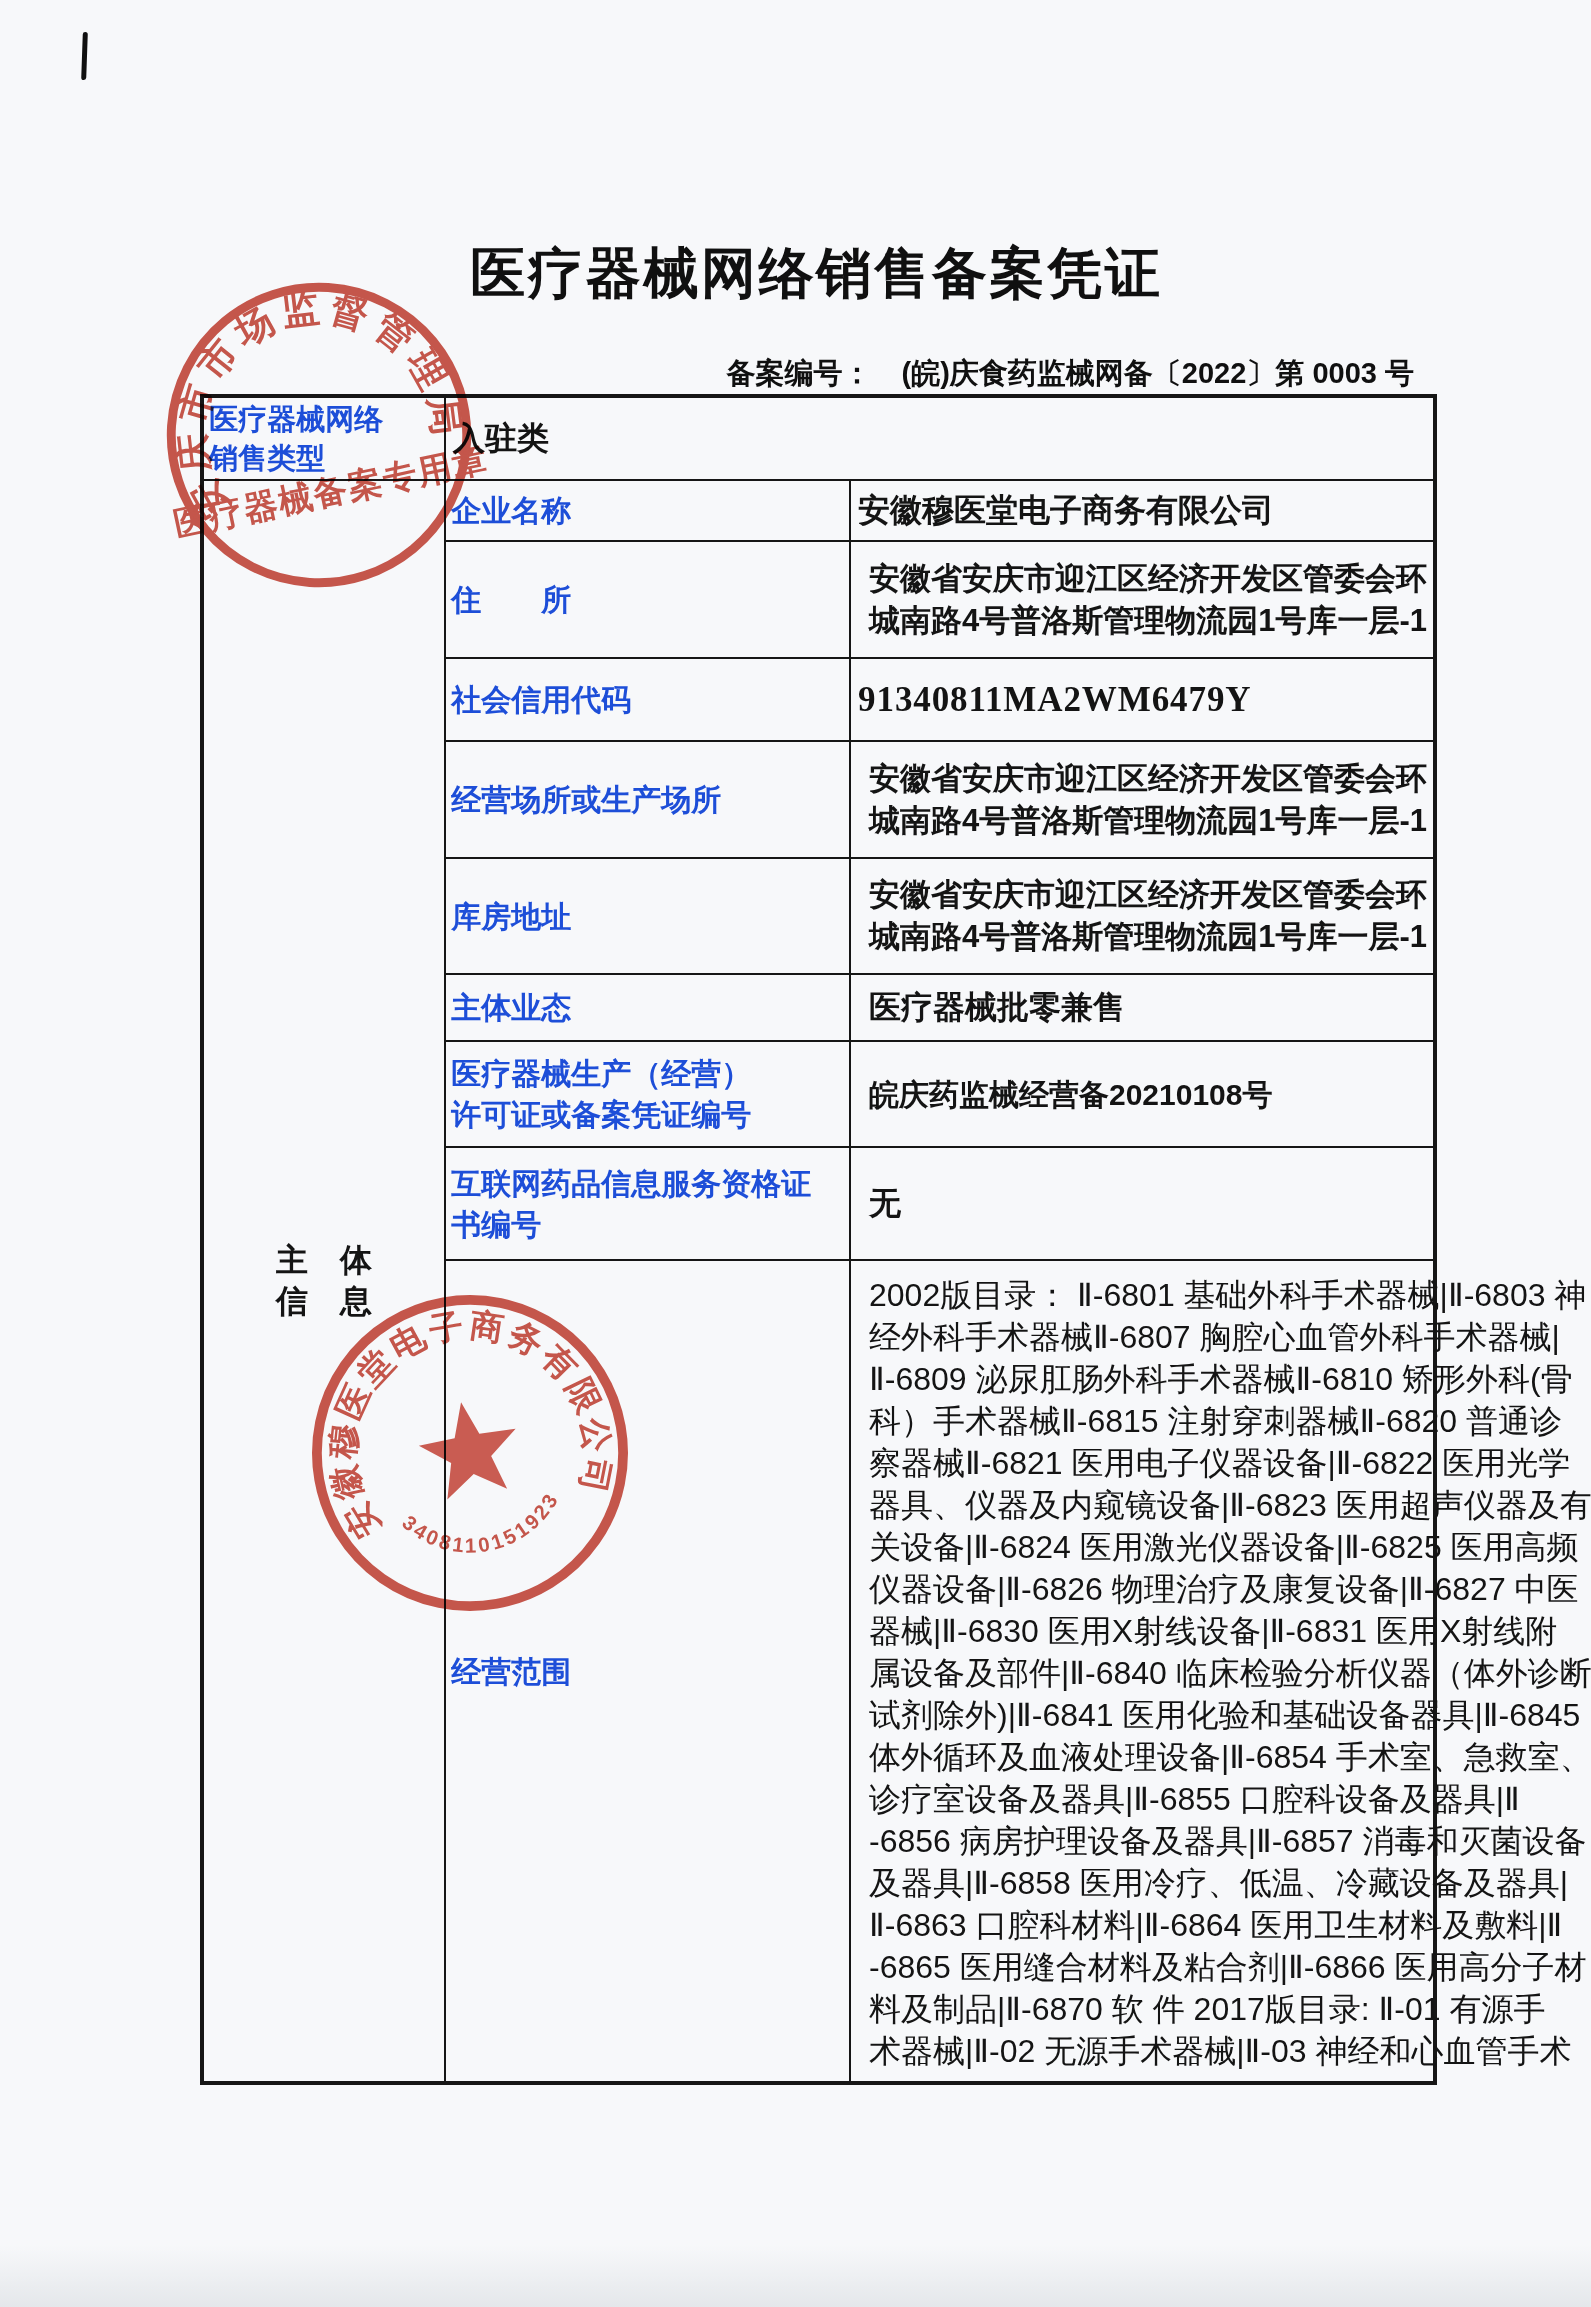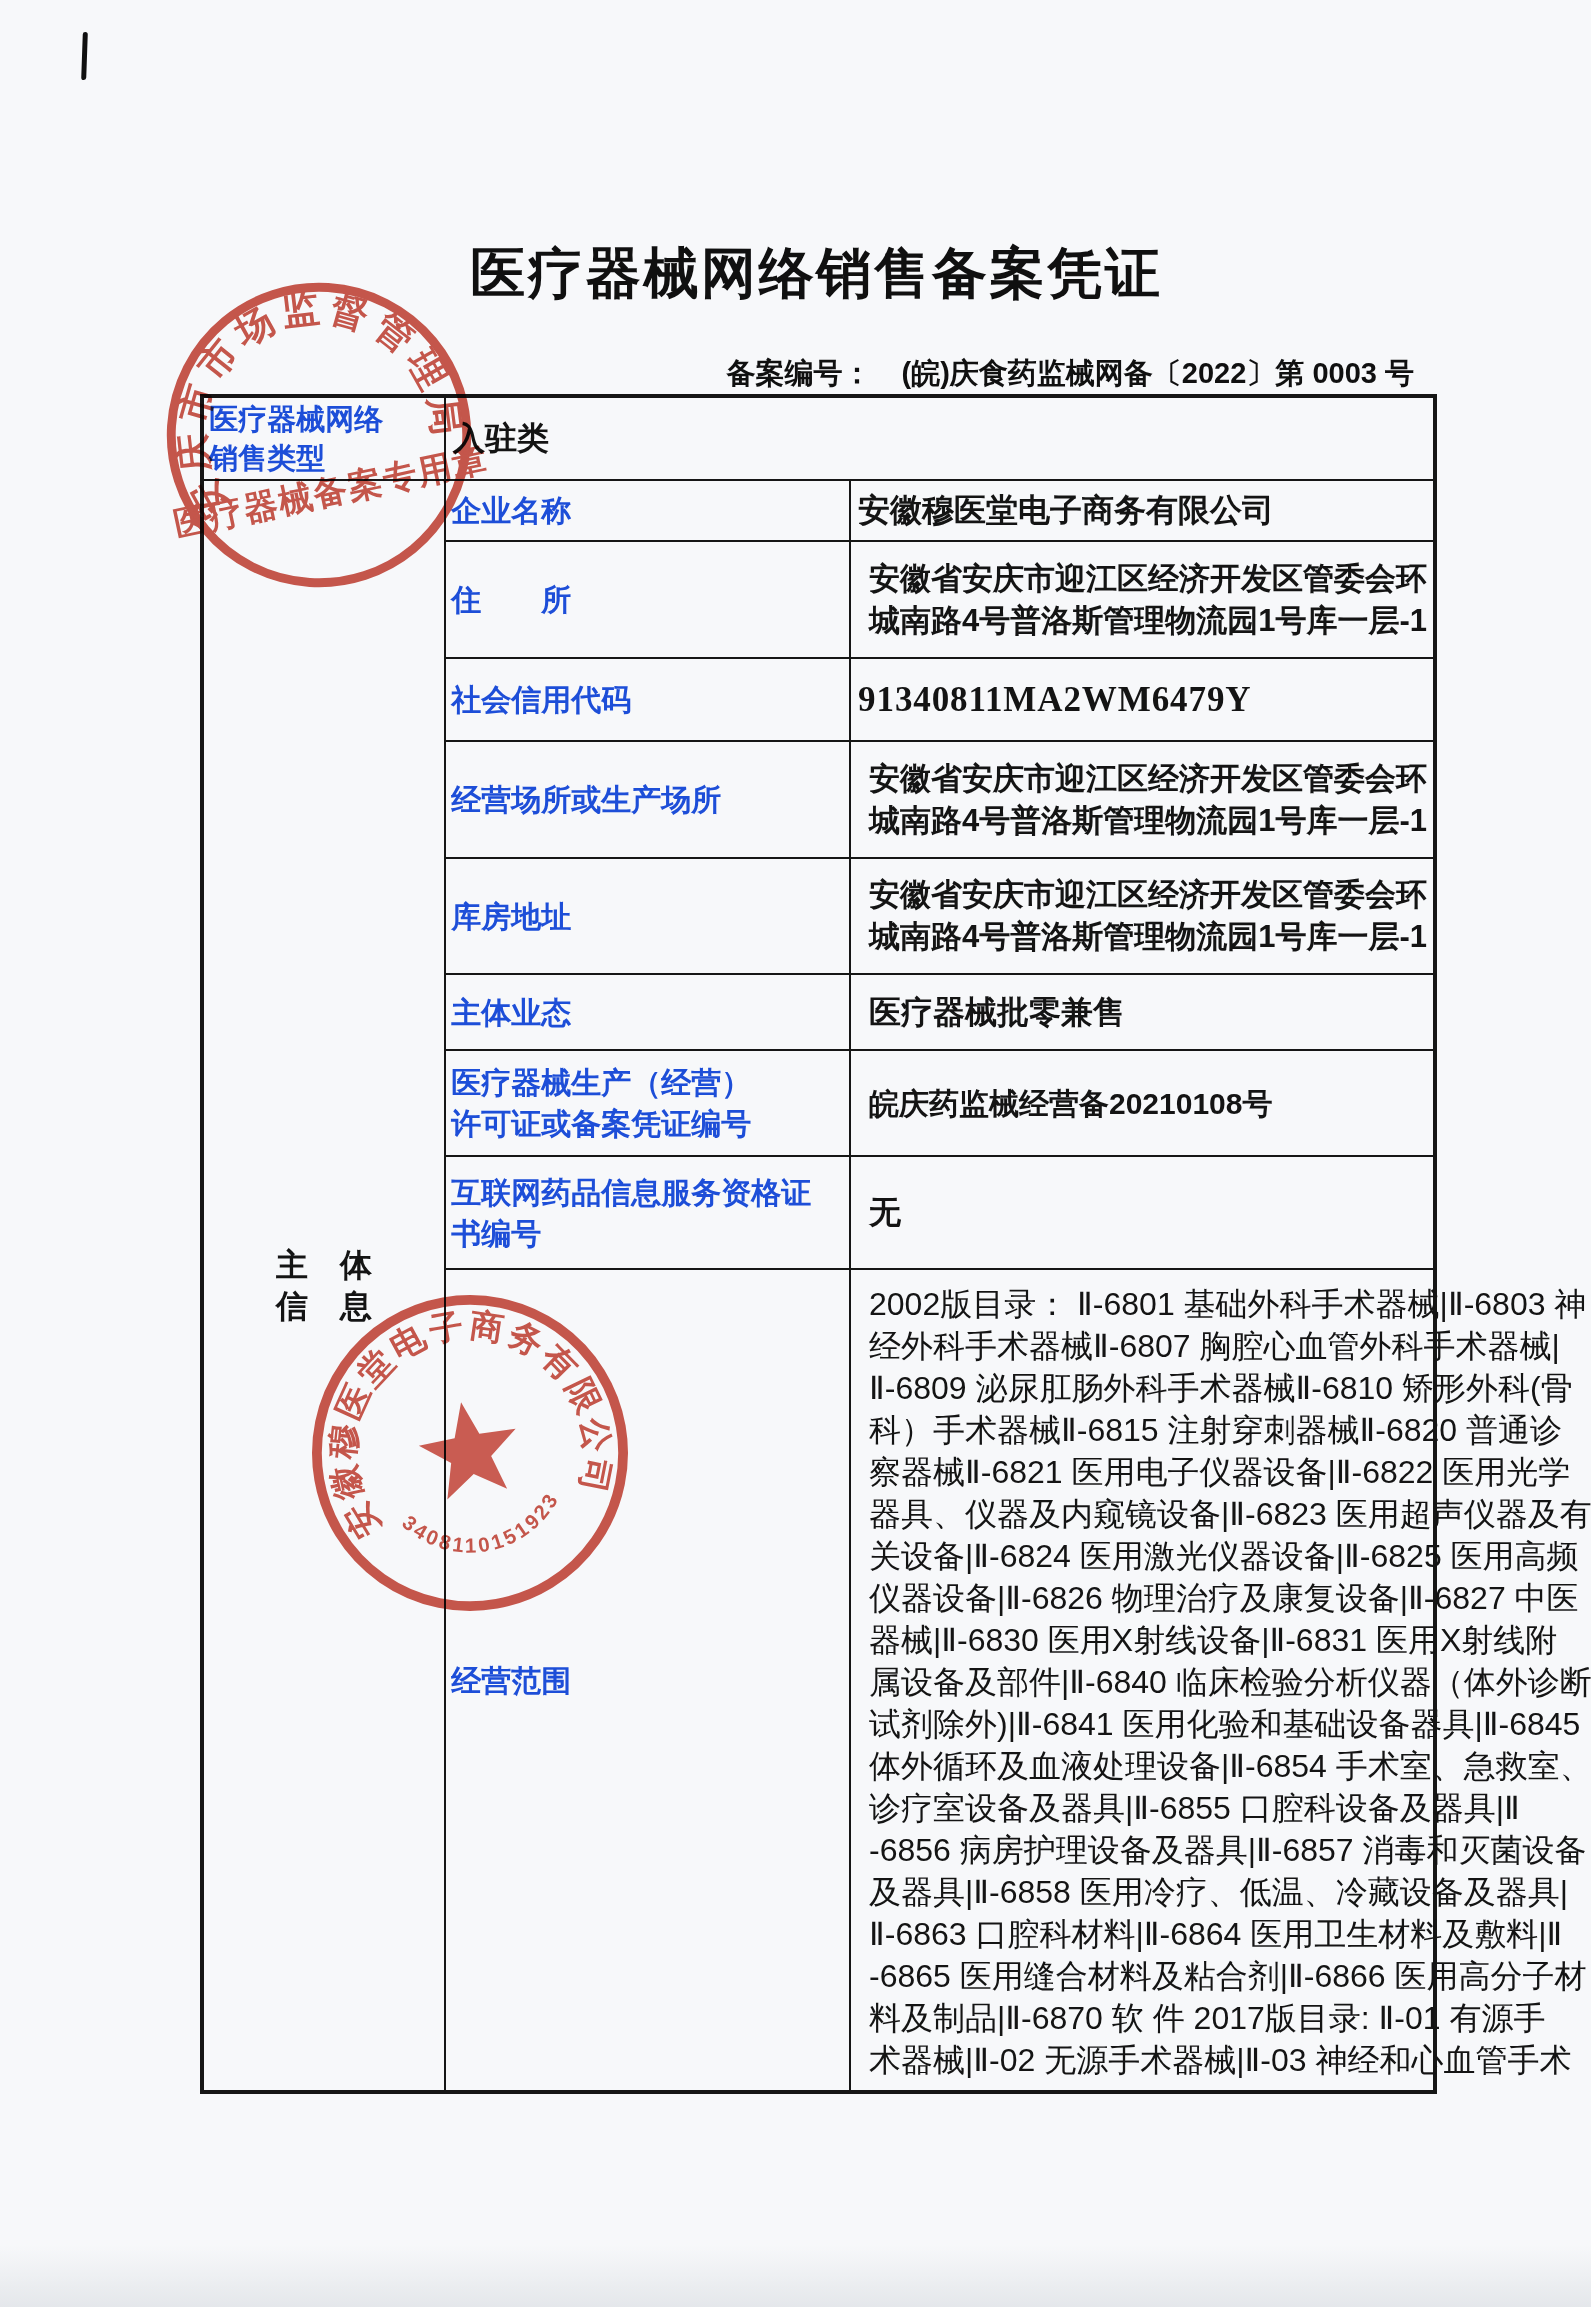--- a/index.html
+++ b/index.html
@@ -26,21 +26,21 @@
     white-space:nowrap;
   }
   .filing-line .lbl{margin-right:30px;}
   table.cert{
     position:absolute;left:200px;top:394px;width:1233px;
     border-collapse:collapse;table-layout:fixed;
     border:4.5px solid #161616;
   }
   table.cert td{border:2.7px solid #161616;vertical-align:middle;overflow:visible;}
   tr.r1{height:84px;} tr.r2{height:61px;} tr.r3{height:117px;} tr.r4{height:83px;}
-  tr.r5{height:117px;} tr.r6{height:116px;} tr.r7{height:76px;} tr.r8{height:106px;}
+  tr.r5{height:117px;} tr.r6{height:116px;} tr.r7{height:67px;} tr.r8{height:106px;}
   tr.r9{height:113px;} tr.r10{height:823px;}
   td.c-label{
     font-size:30px;font-weight:bold;line-height:41px;color:#1d4ed8;
     padding:0 5.3px;
   }
   td.first-label{font-size:29px;line-height:39px;}
   td.side{
     text-align:center;font-size:32px;font-weight:bold;line-height:41px;color:#141414;
   }
   td.c-value{

